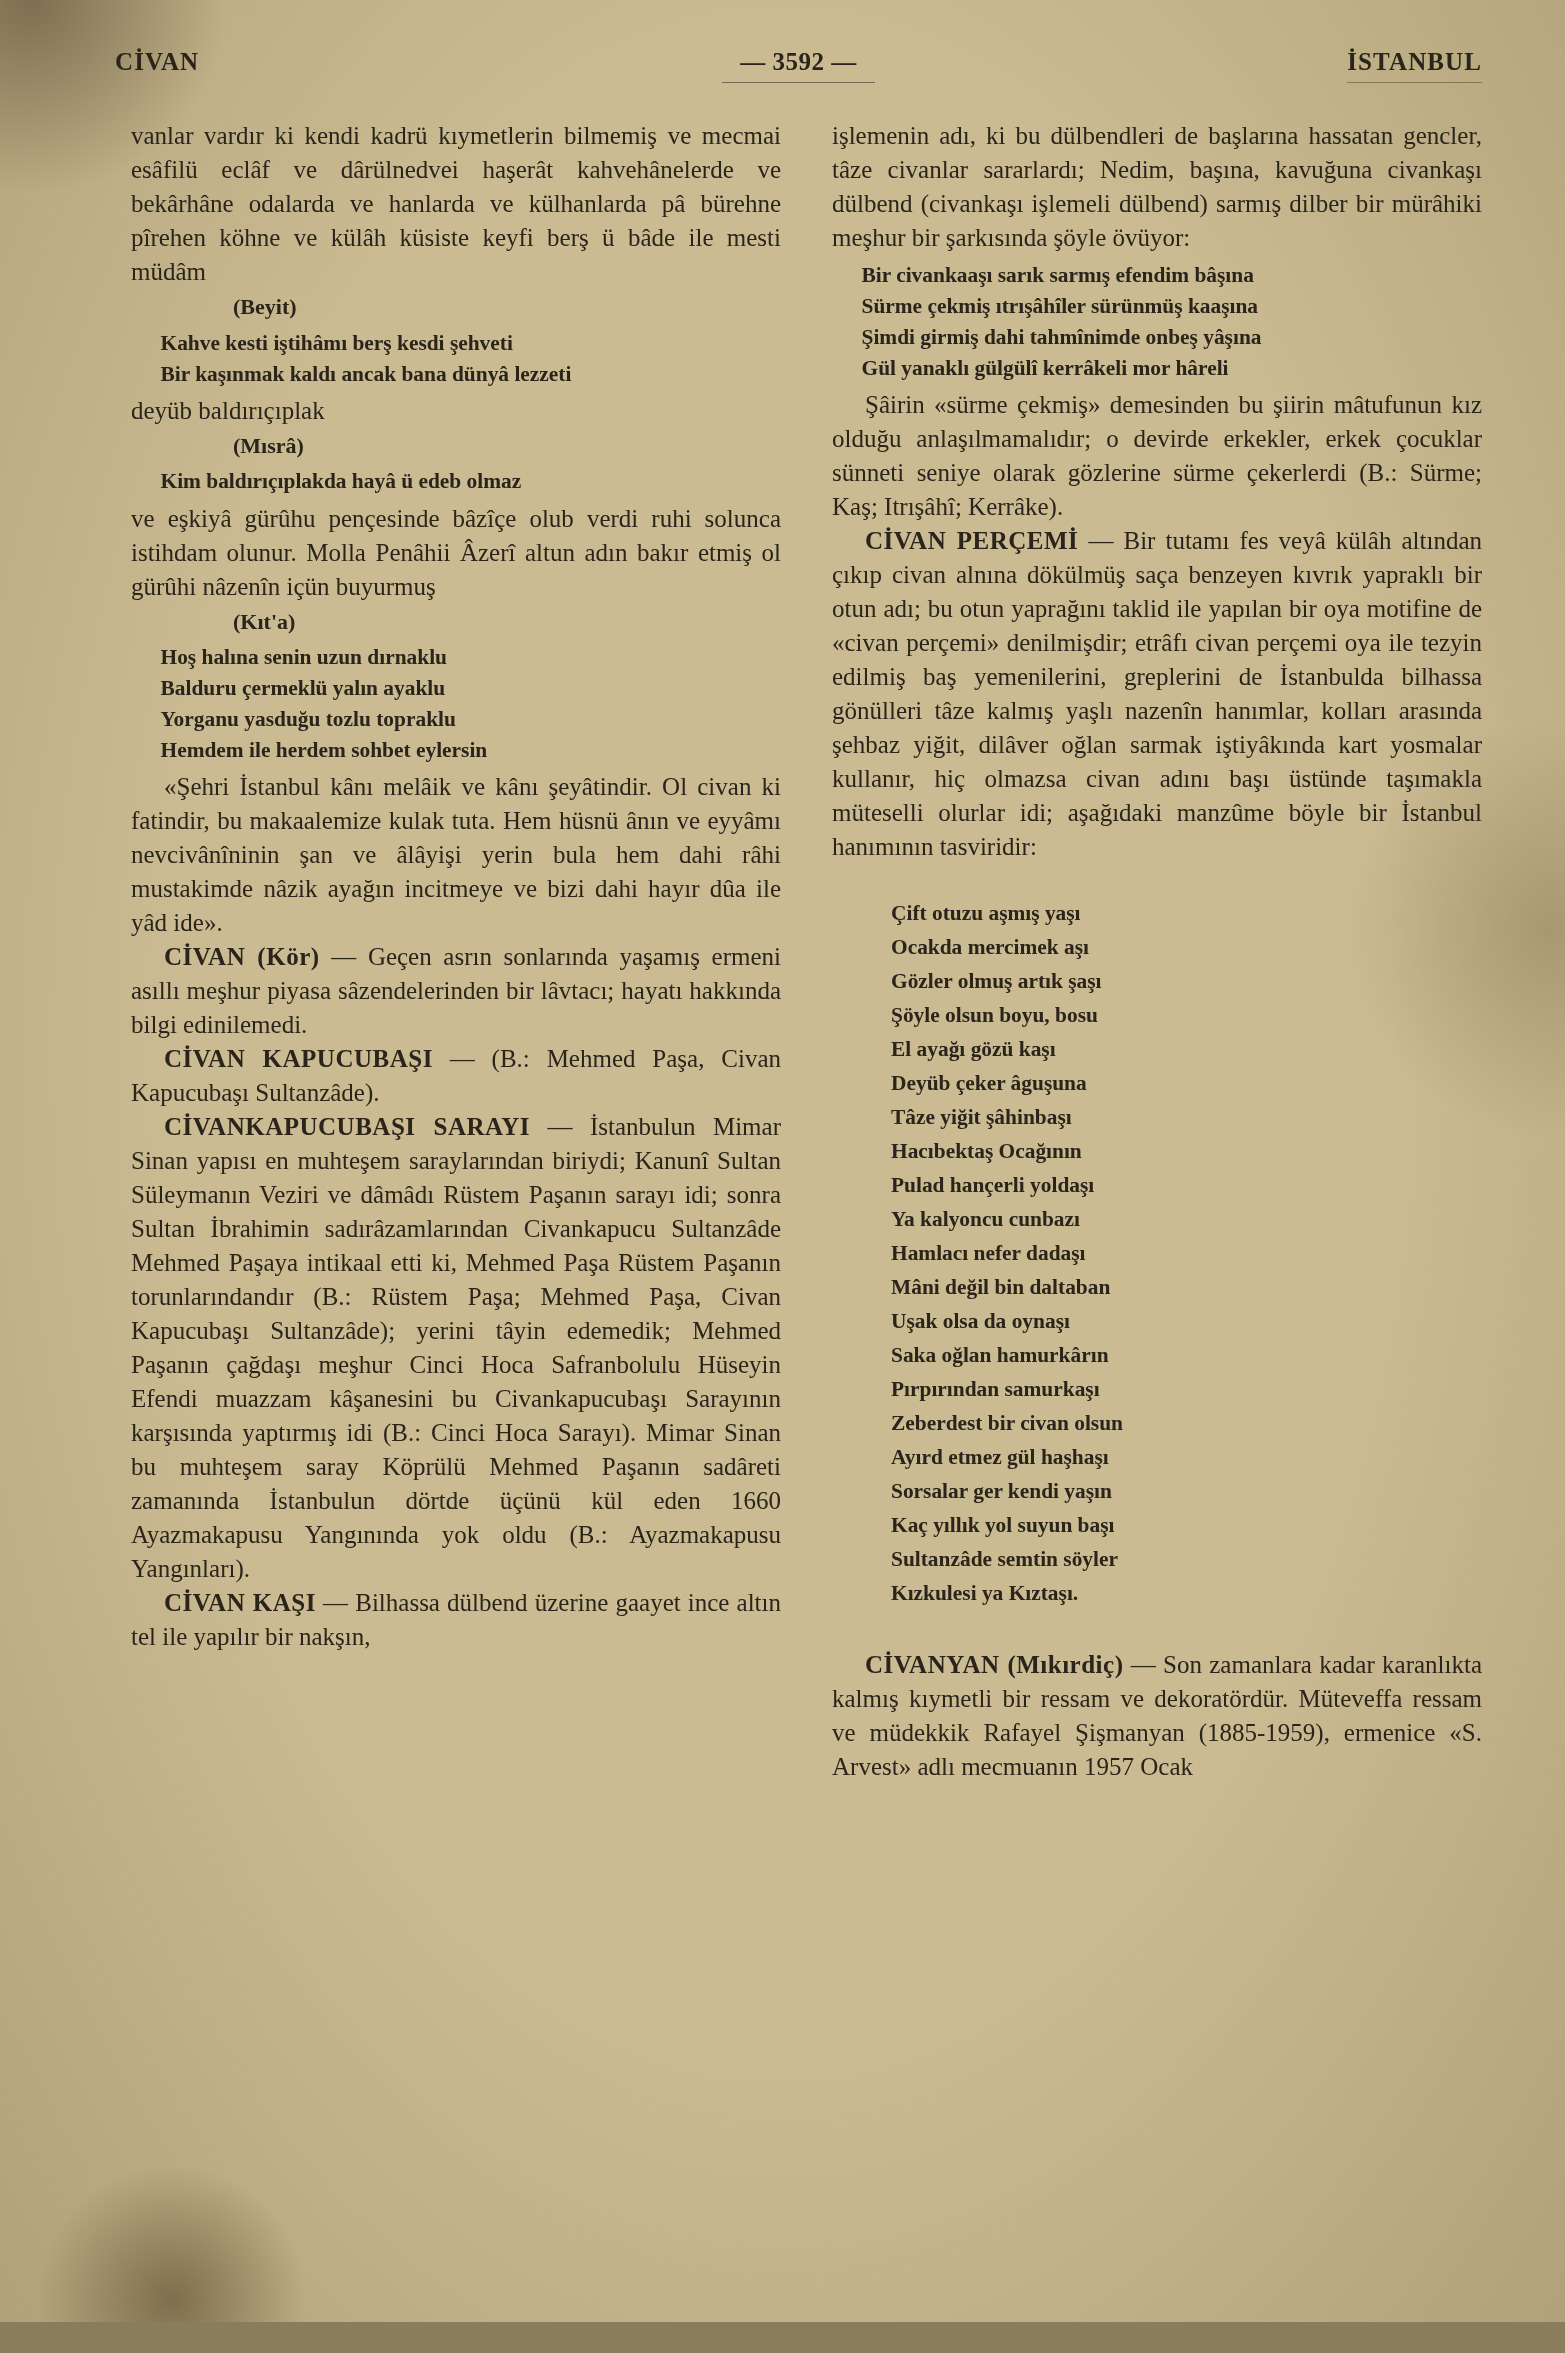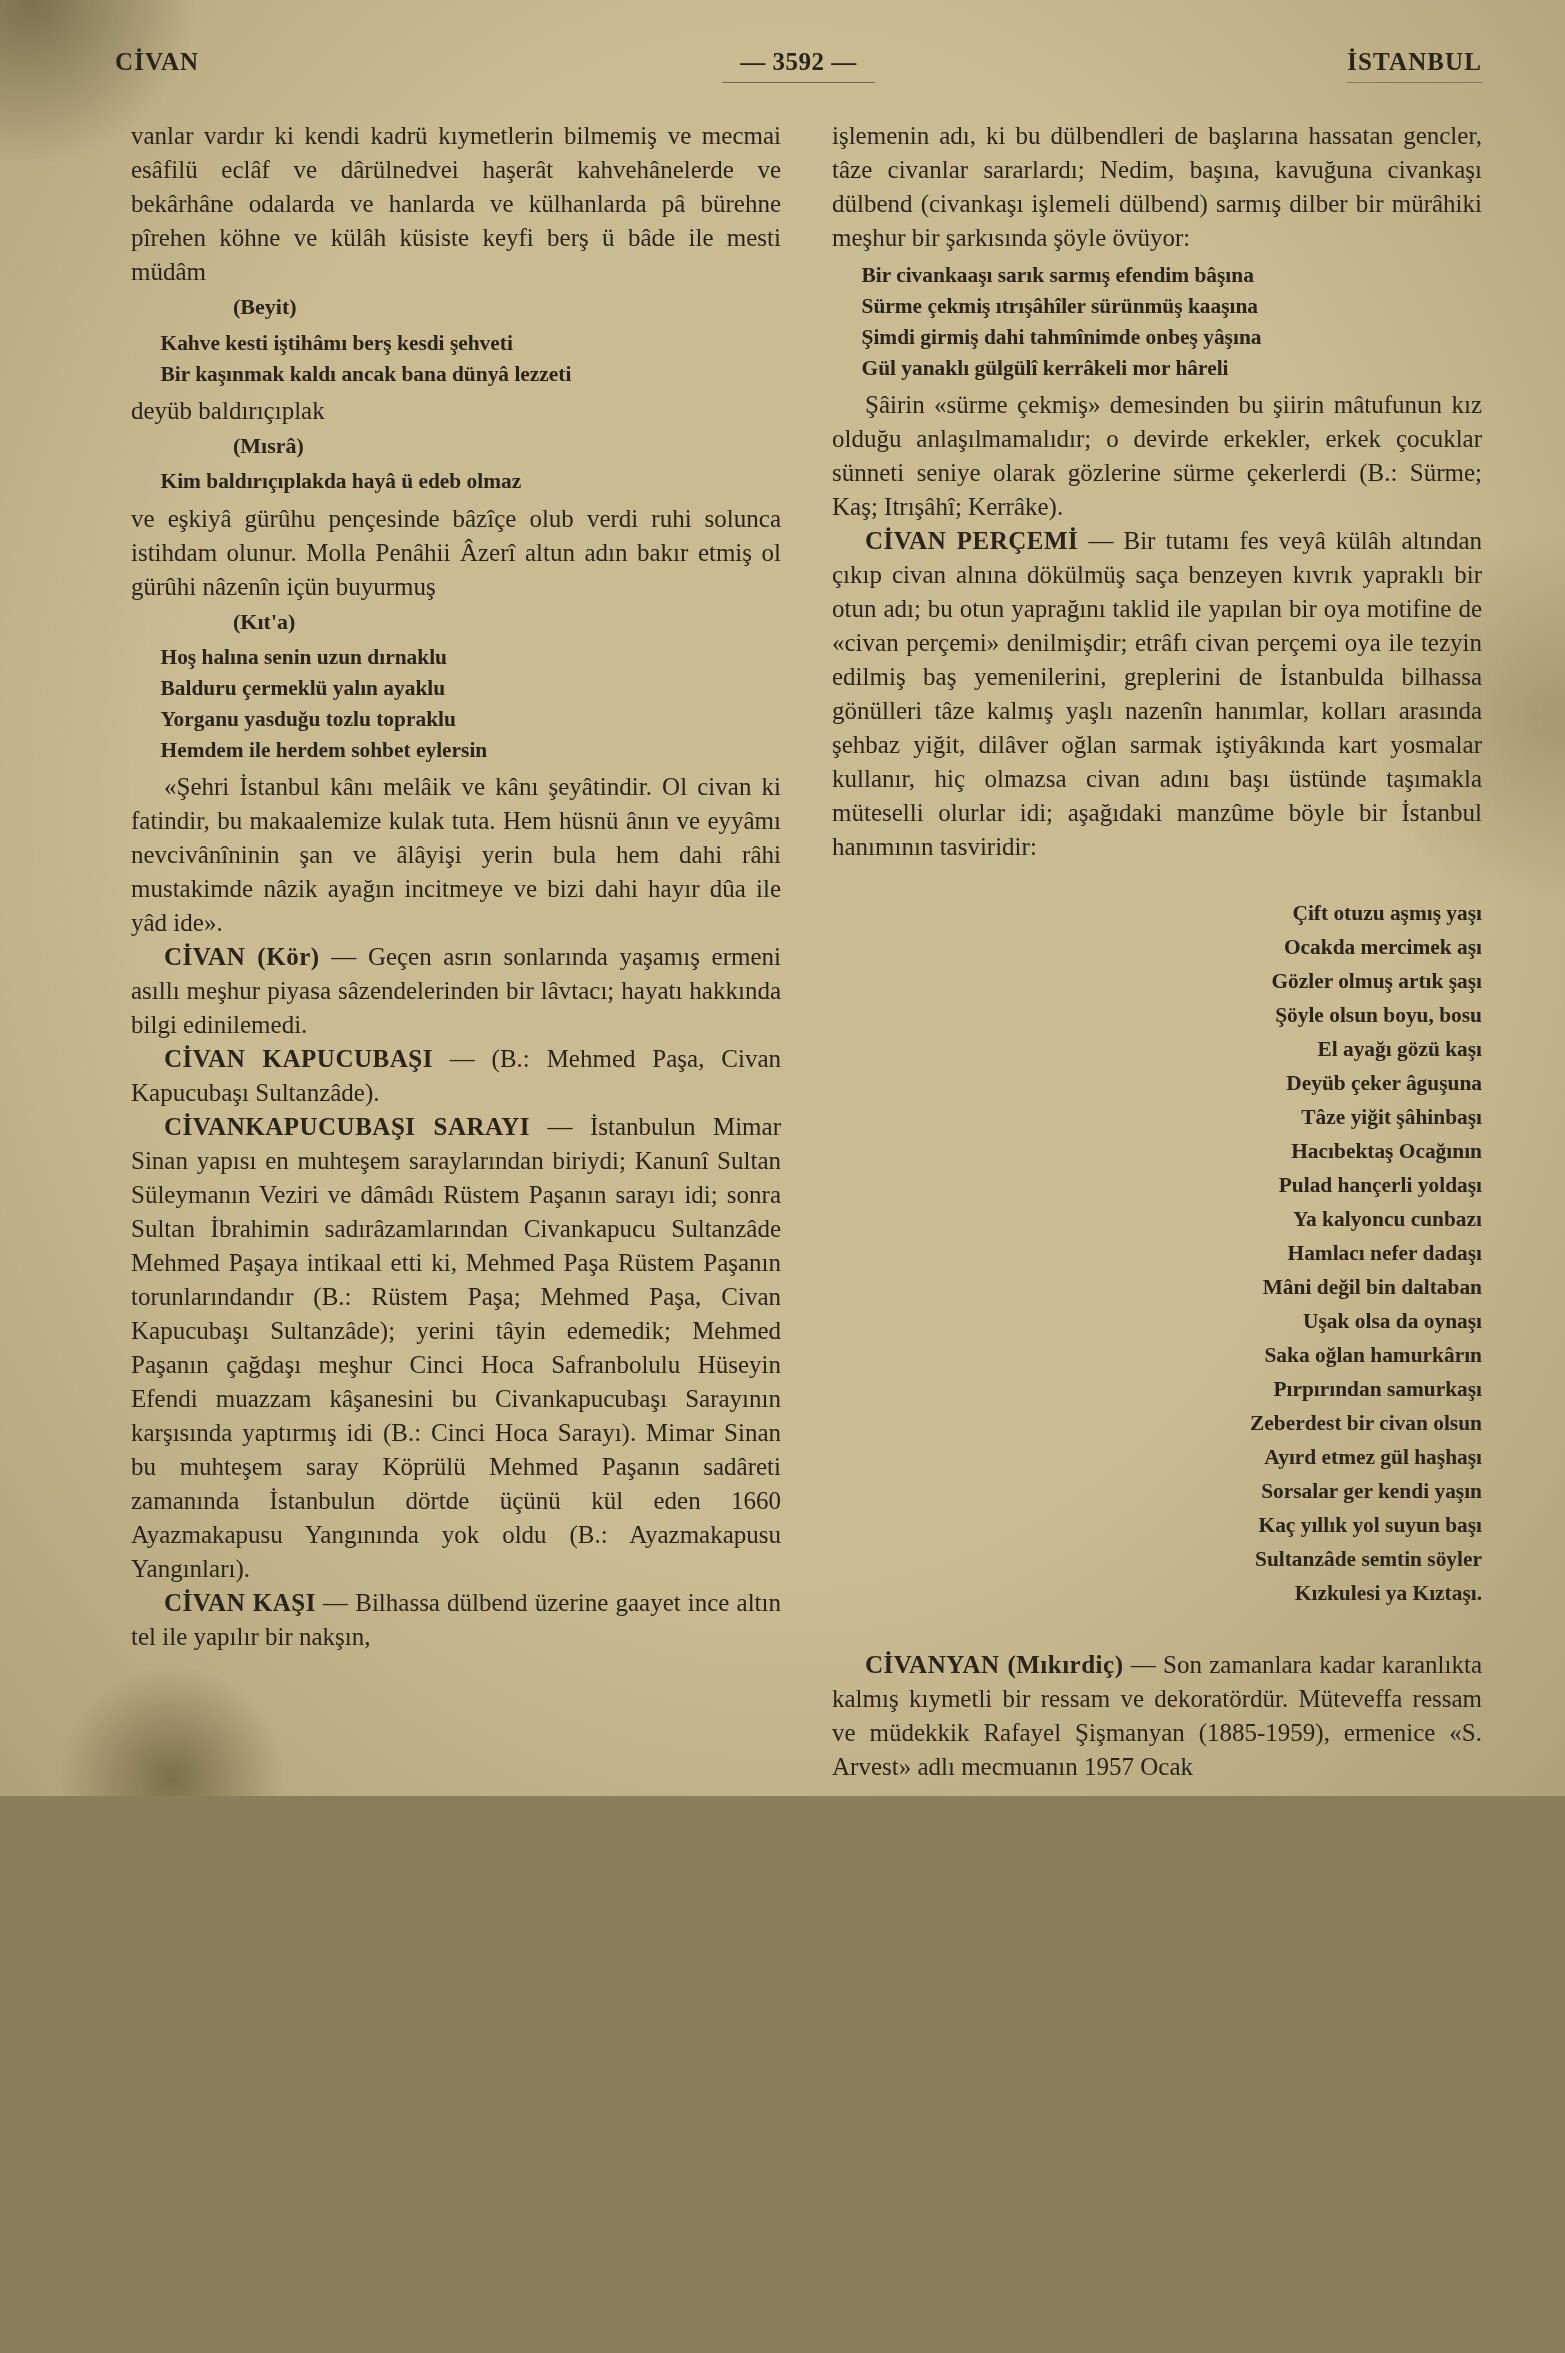--- a/index.html
+++ b/index.html
@@ -1,18 +1,18 @@
 <!DOCTYPE html>
 <html style="font-size:8.6px"><head>
 <meta charset="utf-8">
 <style>
   html,body{margin:0;padding:0;background:#8a7d5c;}
   .page{
     position:relative;
-    width:1565px;height:1796px;
+    width:1565px;height:2322px;
     background:var(--paper,#cabb92);
     color:var(--ink,#2b241a);
     font-family:"Liberation Serif",serif;
     overflow:hidden;
   }
   .page::before{
     content:"";position:absolute;inset:0;pointer-events:none;
     background:
       radial-gradient(circle at 2% 0%, rgba(55,42,20,.45), transparent 7%),
       radial-gradient(circle at 11% 99%, rgba(70,55,25,.5), transparent 5%),
@@ -43,21 +43,21 @@
   .verse-label{
     font-weight:bold;font-size:22px;line-height:32px;
     margin:2.1px 0 0 102px;text-align:left;text-indent:0;font-family:Liberation Serif, serif;
   }
   .verse{
     font-weight:bold;font-size:21.4px;line-height:31px;
     margin:4.3px 0 4.3px 29.5px;text-align:left;
   }
   .poem{
     font-weight:bold;font-size:21.4px;line-height:34px;
-    margin:32px 0 38px 59px;text-align:right;
+    margin:32px 0 38px 59px;text-align:left;
   }
   .verse-line{white-space:nowrap;}
 </style>
 </head>
 <body>
 
 <div class="page" style="--paper: #cabb92; --ink: #2b241a;">
   <div class="inner">
 
     <div class="header">

